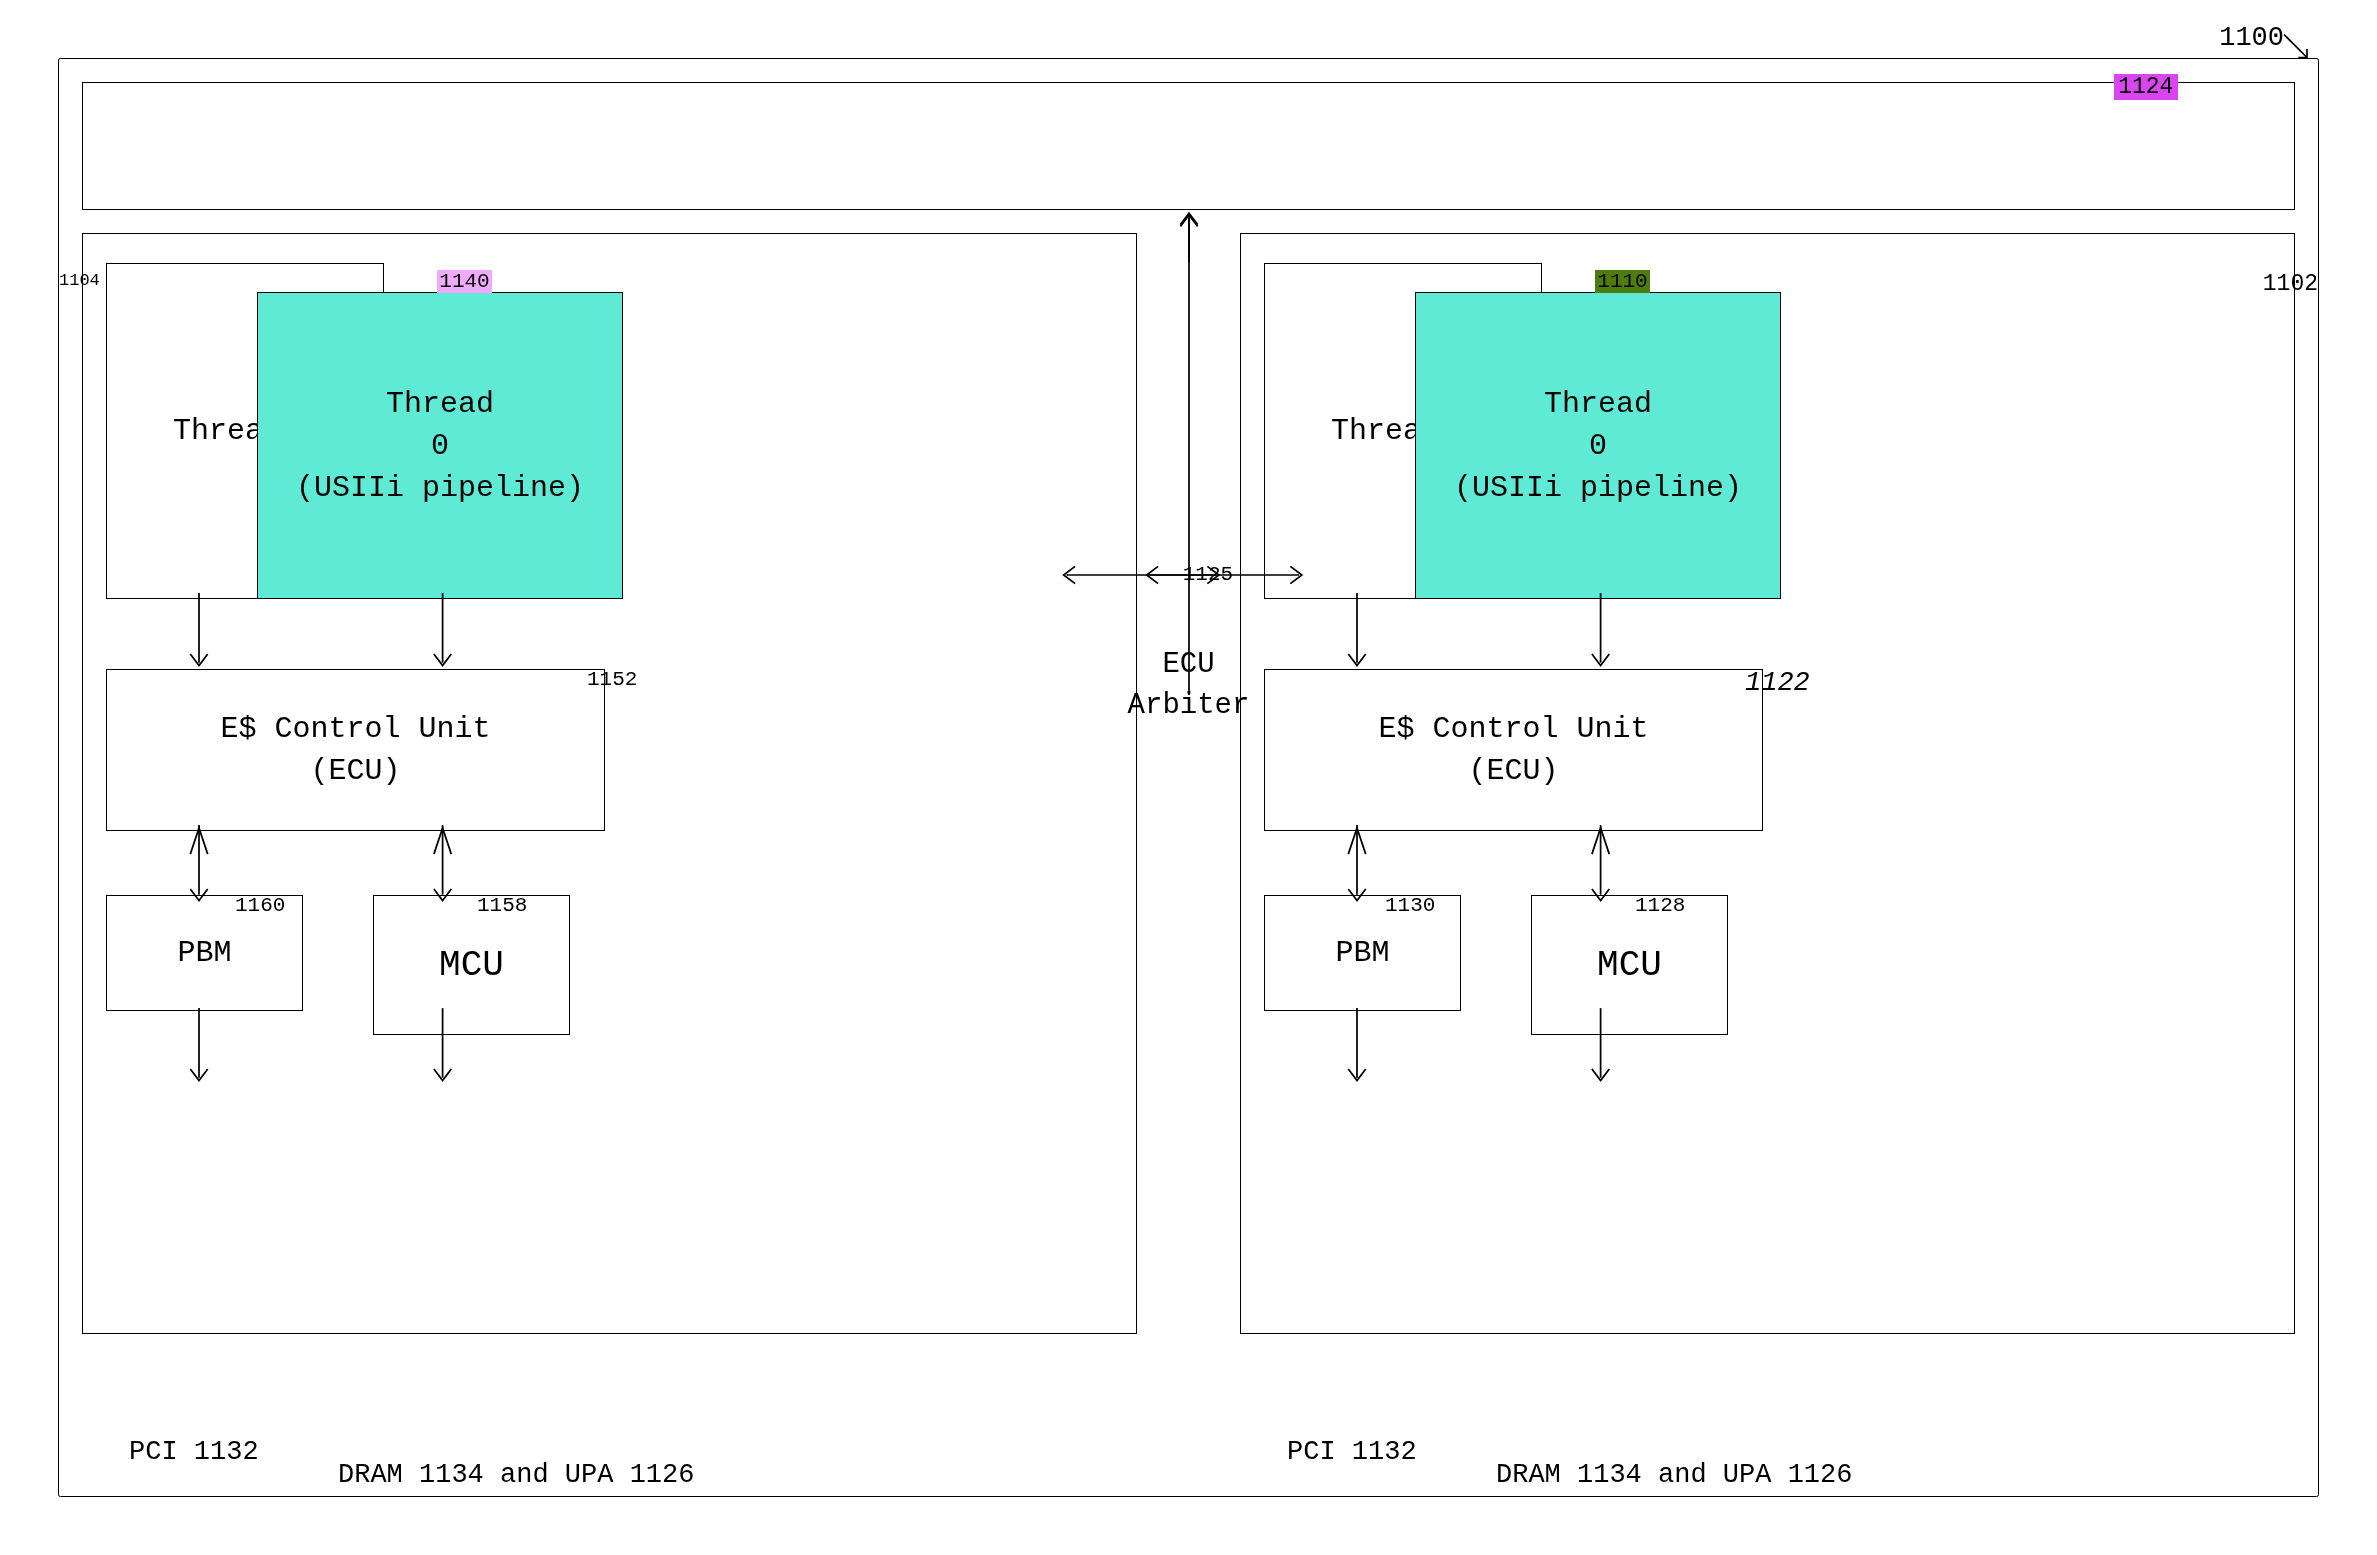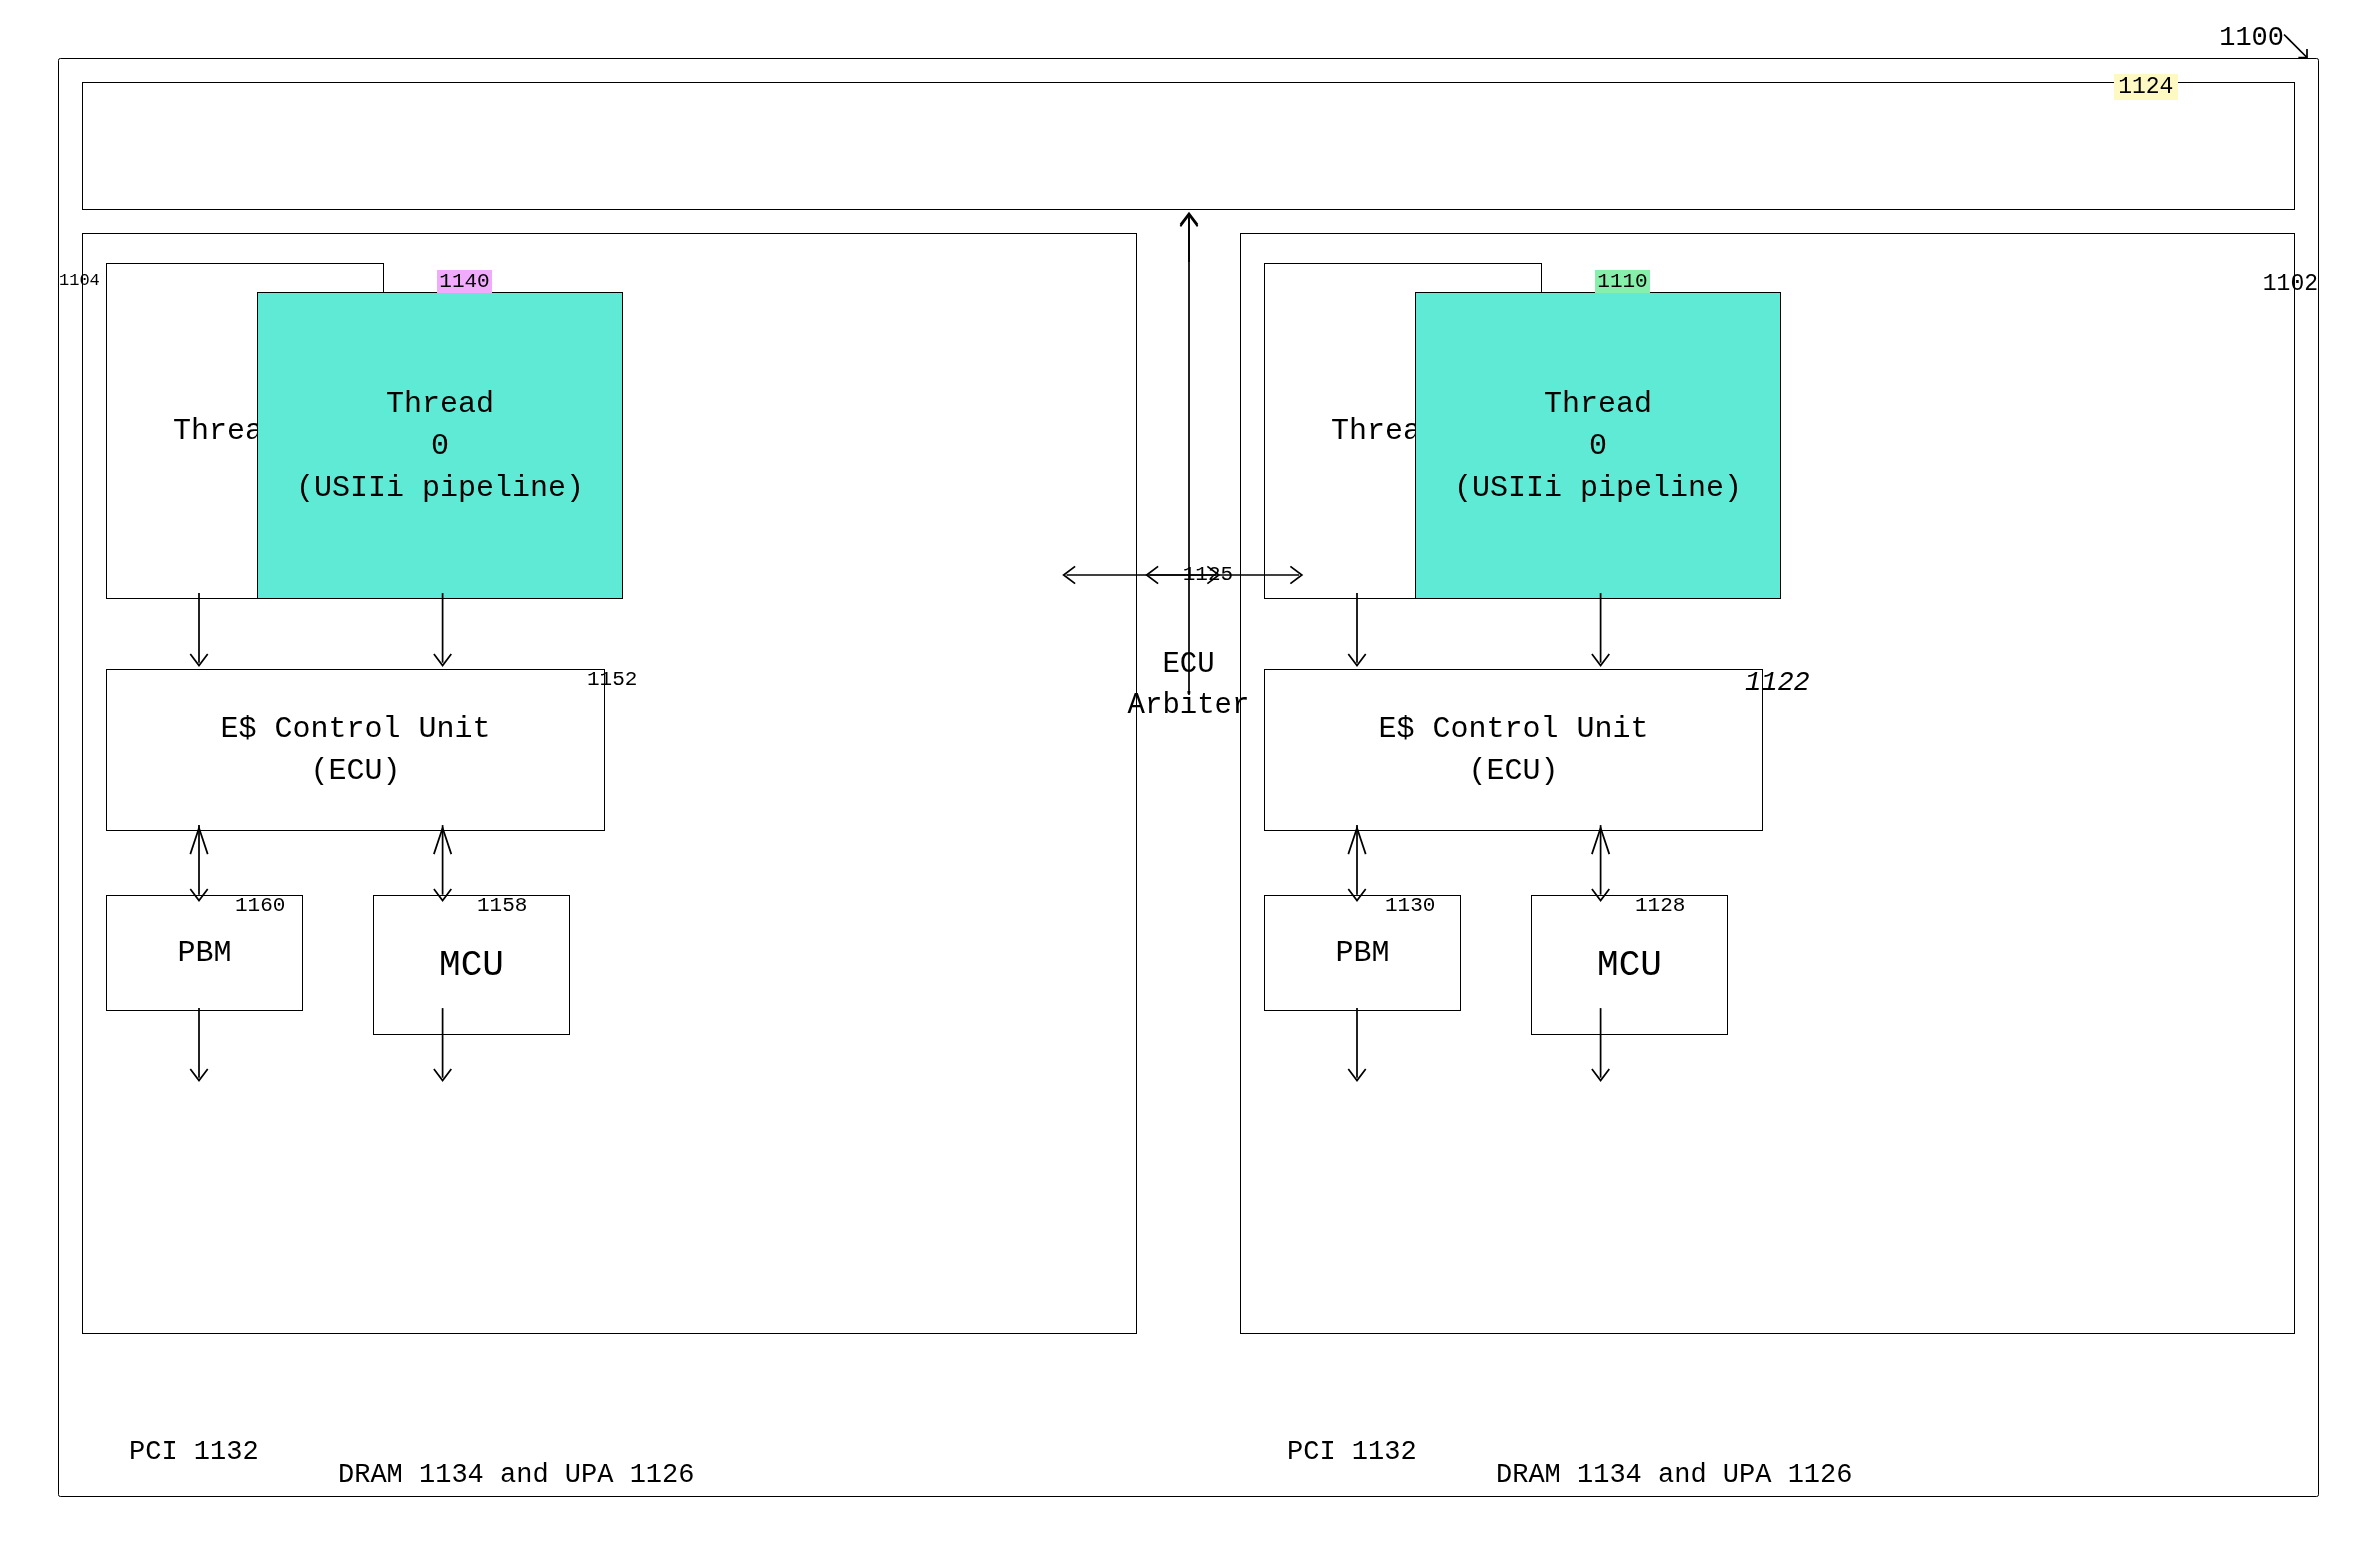--- a/index.html
+++ b/index.html
@@ -47,21 +47,21 @@
     .box-1124-label {
       font-size: 34px;
       font-family: 'Courier New', Courier, monospace;
     }
 
     .label-1124 {
       position: absolute;
       top: -8.7px;
       right: 116px;
       font-size: 23px;
-      background: #fef9c3;
+      background: #d946ef;
       padding: 0 4.6px;
     }
 
     
     .box-1104 {
       position: absolute;
       top: 174px;
       left: 23px;
       width: 1055px;
       bottom: 162px;
@@ -272,21 +272,21 @@
         </div>
 
         <div style="position:absolute; top:55px; left:171px; font-size:21px; background:#fff; padding:0 2.3px;">1112</div>
 
         <div class="thread0-box">
           <span style="white-space:pre-line; text-align:center;">Thread
 0
 (USIIi pipeline)</span>
         </div>
 
-        <div style="position:absolute; top:36px; left:354px; font-size:21px; background:#86efac; padding:0 2.3px;">1110</div>
+        <div style="position:absolute; top:36px; left:354px; font-size:21px; background:#4d7c0f; padding:0 2.3px;">1110</div>
 
         <svg style="position:absolute; top:359px; left:0; width:522px; height:93px;" viewBox="0 0 900 160" width="522" height="93">
           <line x1="200" y1="0" x2="200" y2="120" stroke="#000" stroke-width="3"></line>
           <polyline points="185,105 200,125 215,105" fill="none" stroke="#000" stroke-width="3"></polyline>
           <line x1="620" y1="0" x2="620" y2="120" stroke="#000" stroke-width="3"></line>
           <polyline points="605,105 620,125 635,105" fill="none" stroke="#000" stroke-width="3"></polyline>
         </svg>
 
         <div class="ecu-box">
           <span style="white-space:pre-line; text-align:center; font-size:30px;">E$ Control Unit

